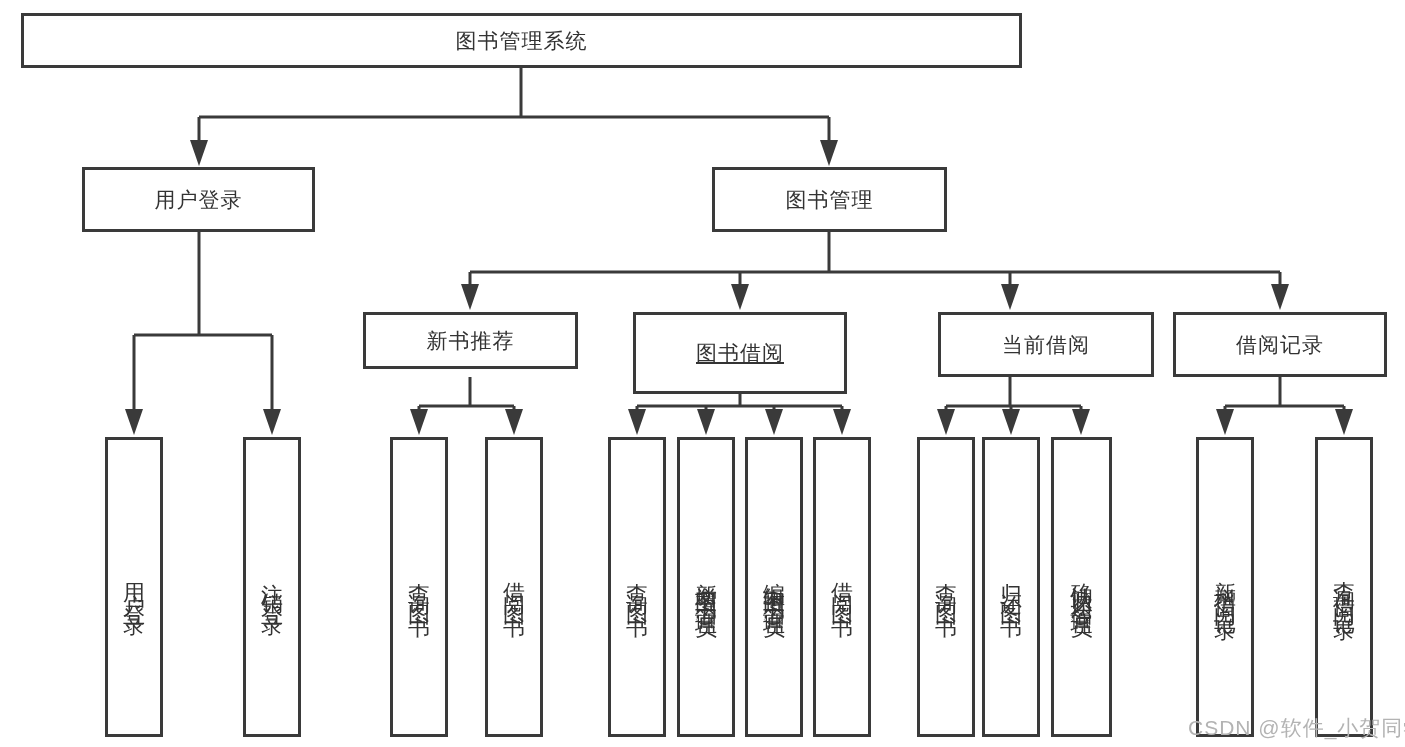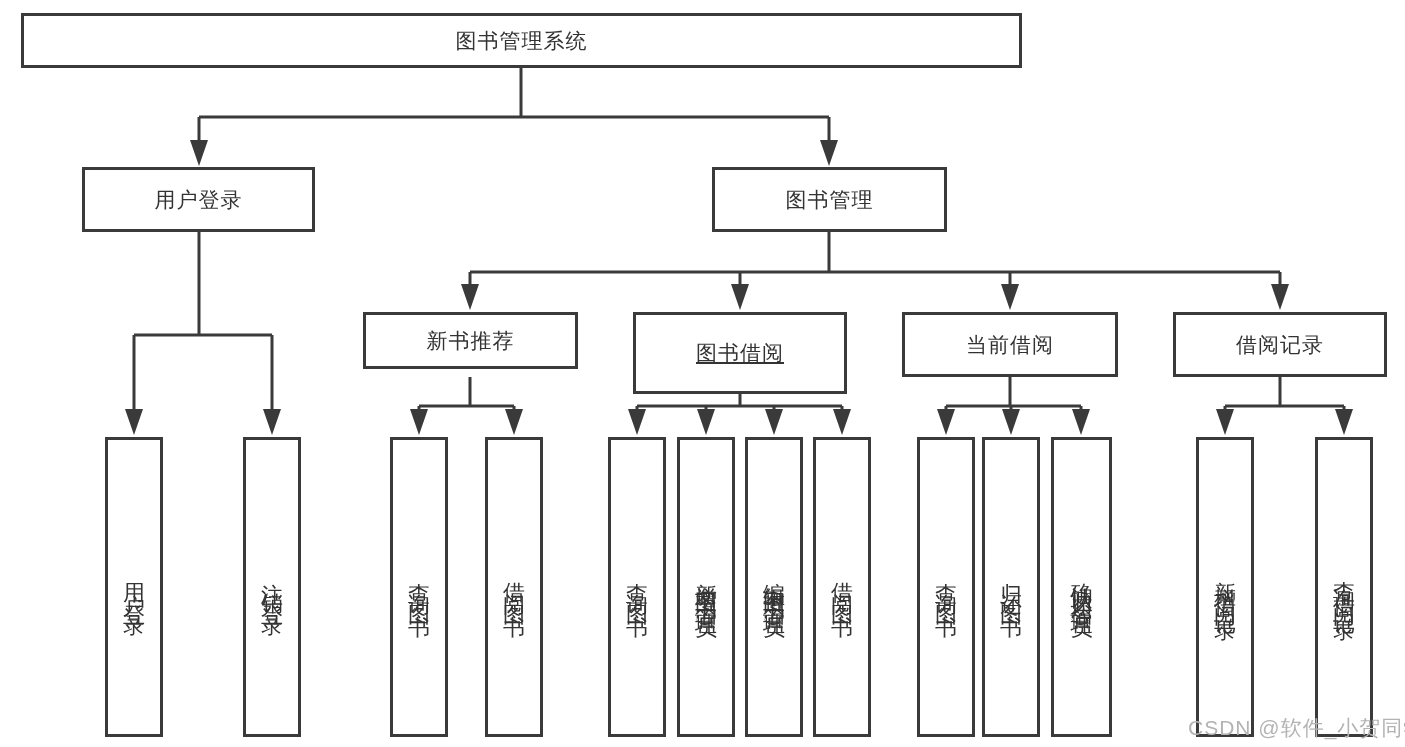--- a/index.html
+++ b/index.html
@@ -55,21 +55,21 @@
     white-space: nowrap;
   }
   .vnode.mid span { letter-spacing: 8px; }
   .vnode.long span { letter-spacing: 5px; }
   
   #n-root   { left: 21px;  top: 13px;  width: 1001px; height: 55px; }
   #n-login  { left: 82px;  top: 167px; width: 233px;  height: 65px; }
   #n-mgmt   { left: 712px; top: 167px; width: 235px;  height: 65px; text-align: right; }
   #n-new    { left: 363px; top: 312px; width: 215px;  height: 57px; }
   #n-borrow { left: 633px; top: 312px; width: 214px;  height: 82px; text-decoration: underline; }
-  #n-cur    { left: 902px; top: 312px; width: 216px;  height: 65px; }
+  #n-cur    { left: 938px; top: 312px; width: 216px;  height: 65px; }
   #n-rec    { left: 1173px;top: 312px; width: 214px;  height: 65px; }
   
   #l-ulogin  { left: 105px; }
   #l-logout  { left: 243px; }
   #l-nbq     { left: 390px; }
   #l-nbb     { left: 485px; }
   #l-bbq     { left: 608px; }
   #l-bba     { left: 677px; }
   #l-bbe     { left: 745px; }
   #l-bbb     { left: 813px; }

